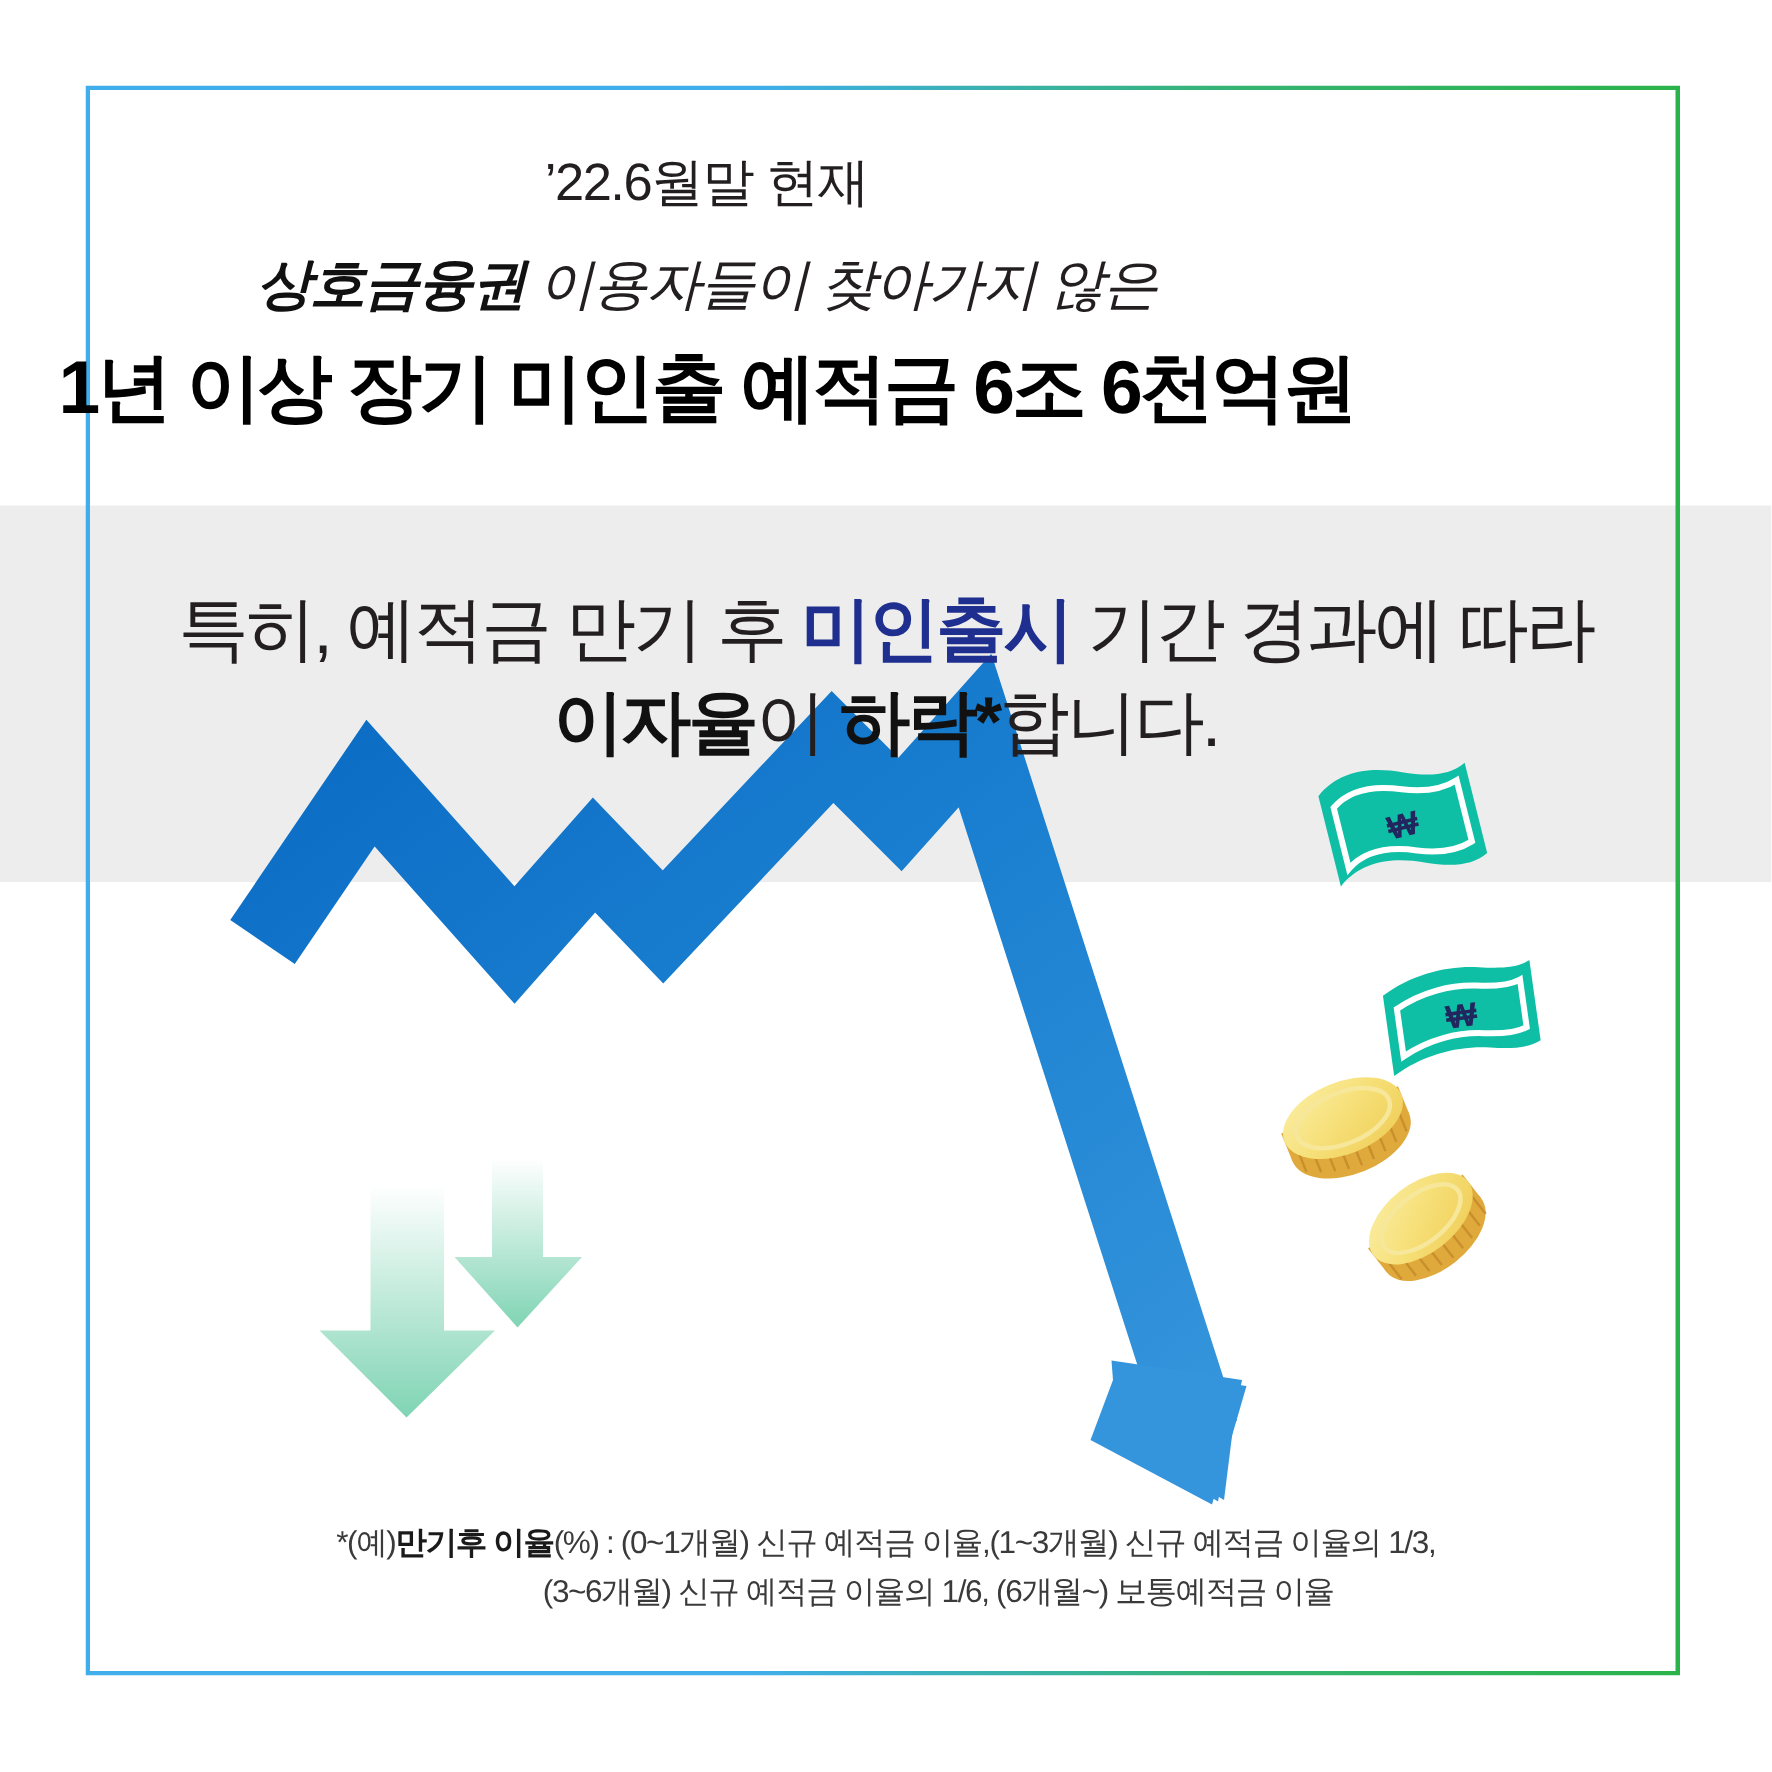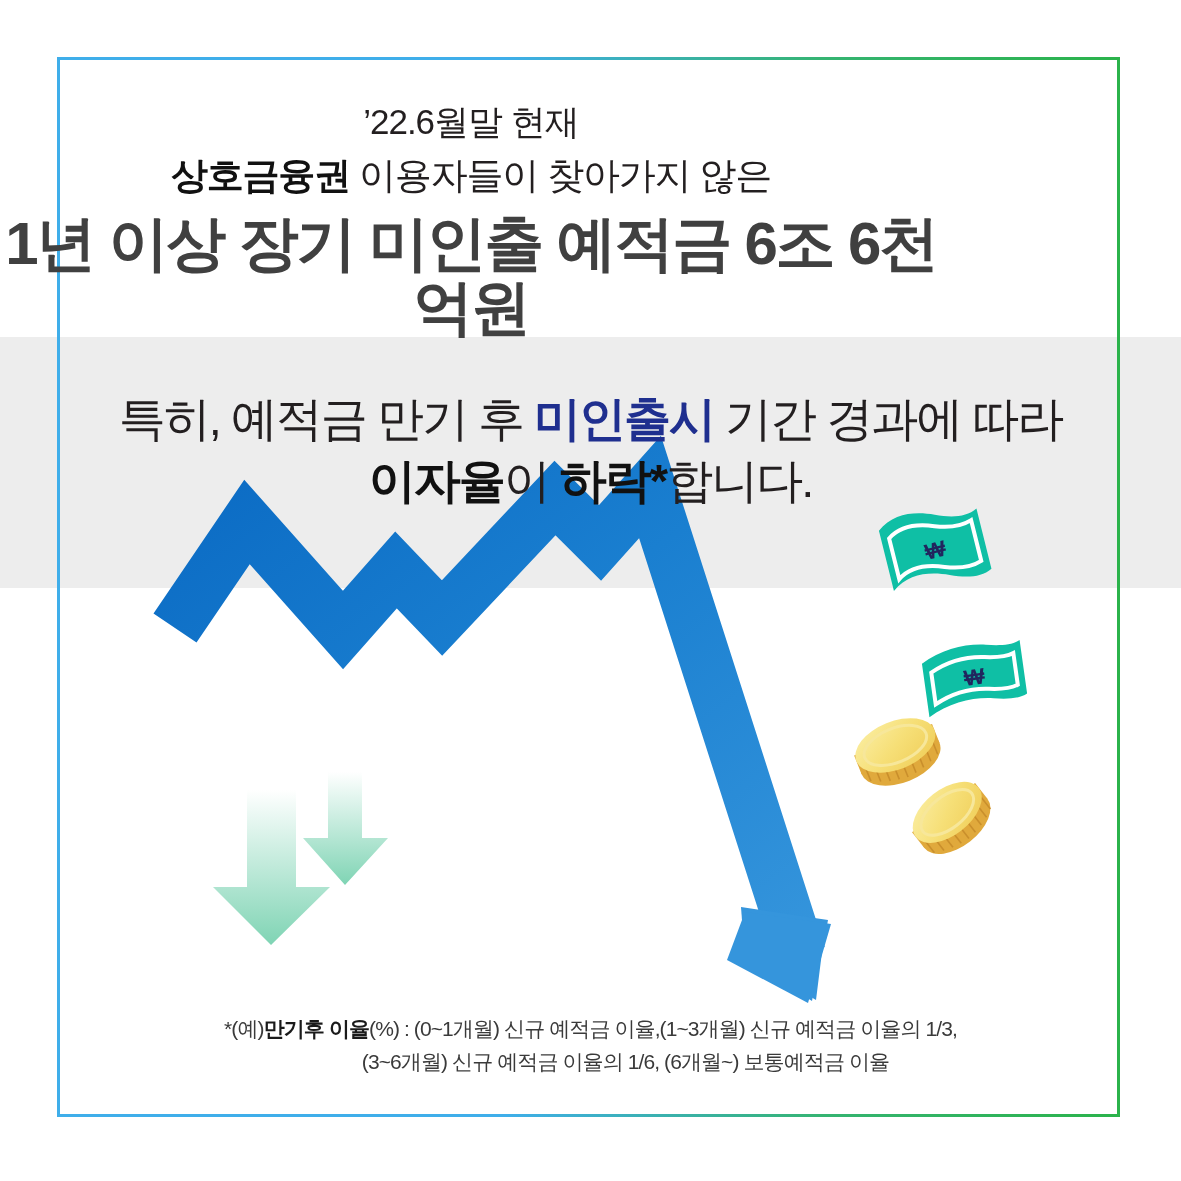--- a/index.html
+++ b/index.html
@@ -29,25 +29,25 @@
   .header{
     position:absolute;left:0;top:100px;width:942px;
     text-align:center;z-index:5;
   }
   .hdr-line1{
     font-size:35px;color:#231f20;letter-spacing:-1px;
     line-height:44px;font-weight:400;
   }
   .hdr-line2{
     font-size:37px;color:#231f20;letter-spacing:-1.2px;
-    line-height:52px;margin-top:6px;font-weight:400;
+    line-height:52px;margin-top:20px;font-weight:400;font-style:italic;
   }
   .hdr-line2 b{font-weight:800;color:#111;}
   .hdr-line3{
-    font-size:60px;color:#404040;font-weight:800;
+    font-size:50px;color:#000000;font-weight:800;
     letter-spacing:-2.2px;line-height:64px;margin-top:10px;
   }
 
   
   .message{
     position:absolute;left:0;top:388px;width:1181px;
     text-align:center;z-index:5;
   }
   .msg-line1{
     font-size:47px;color:#231f20;letter-spacing:-2px;

